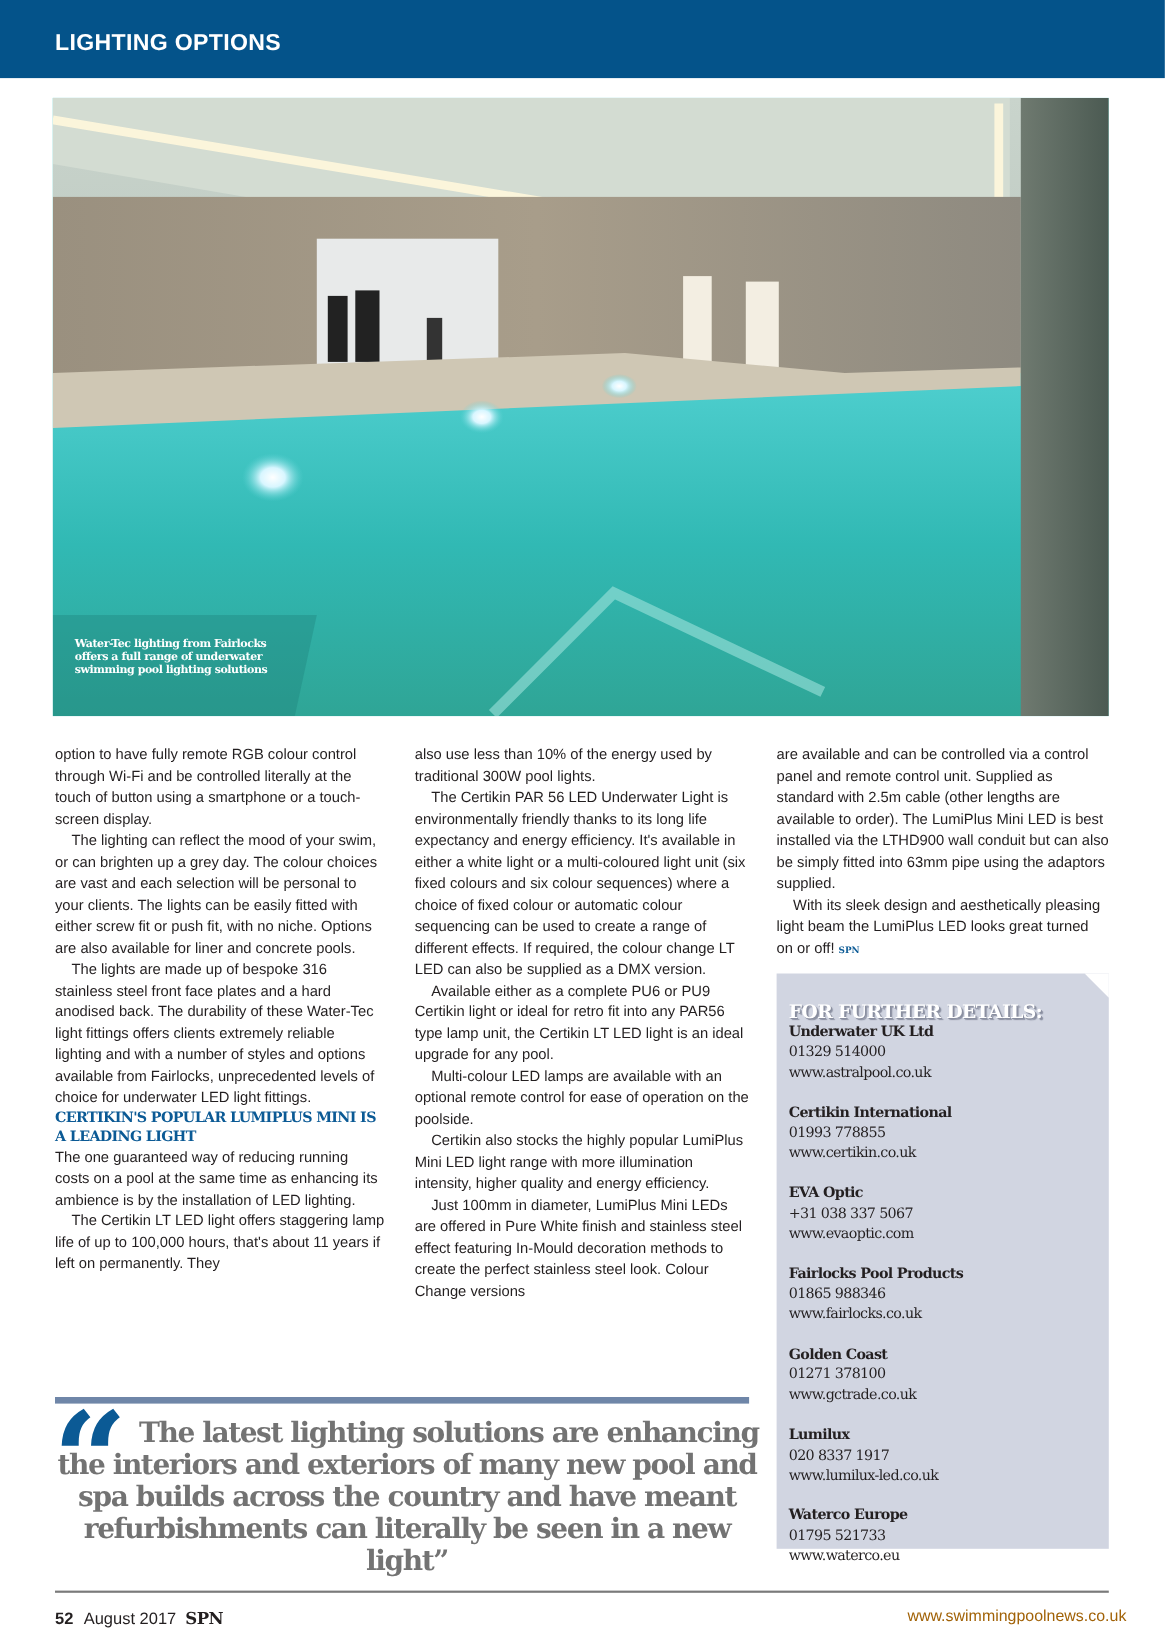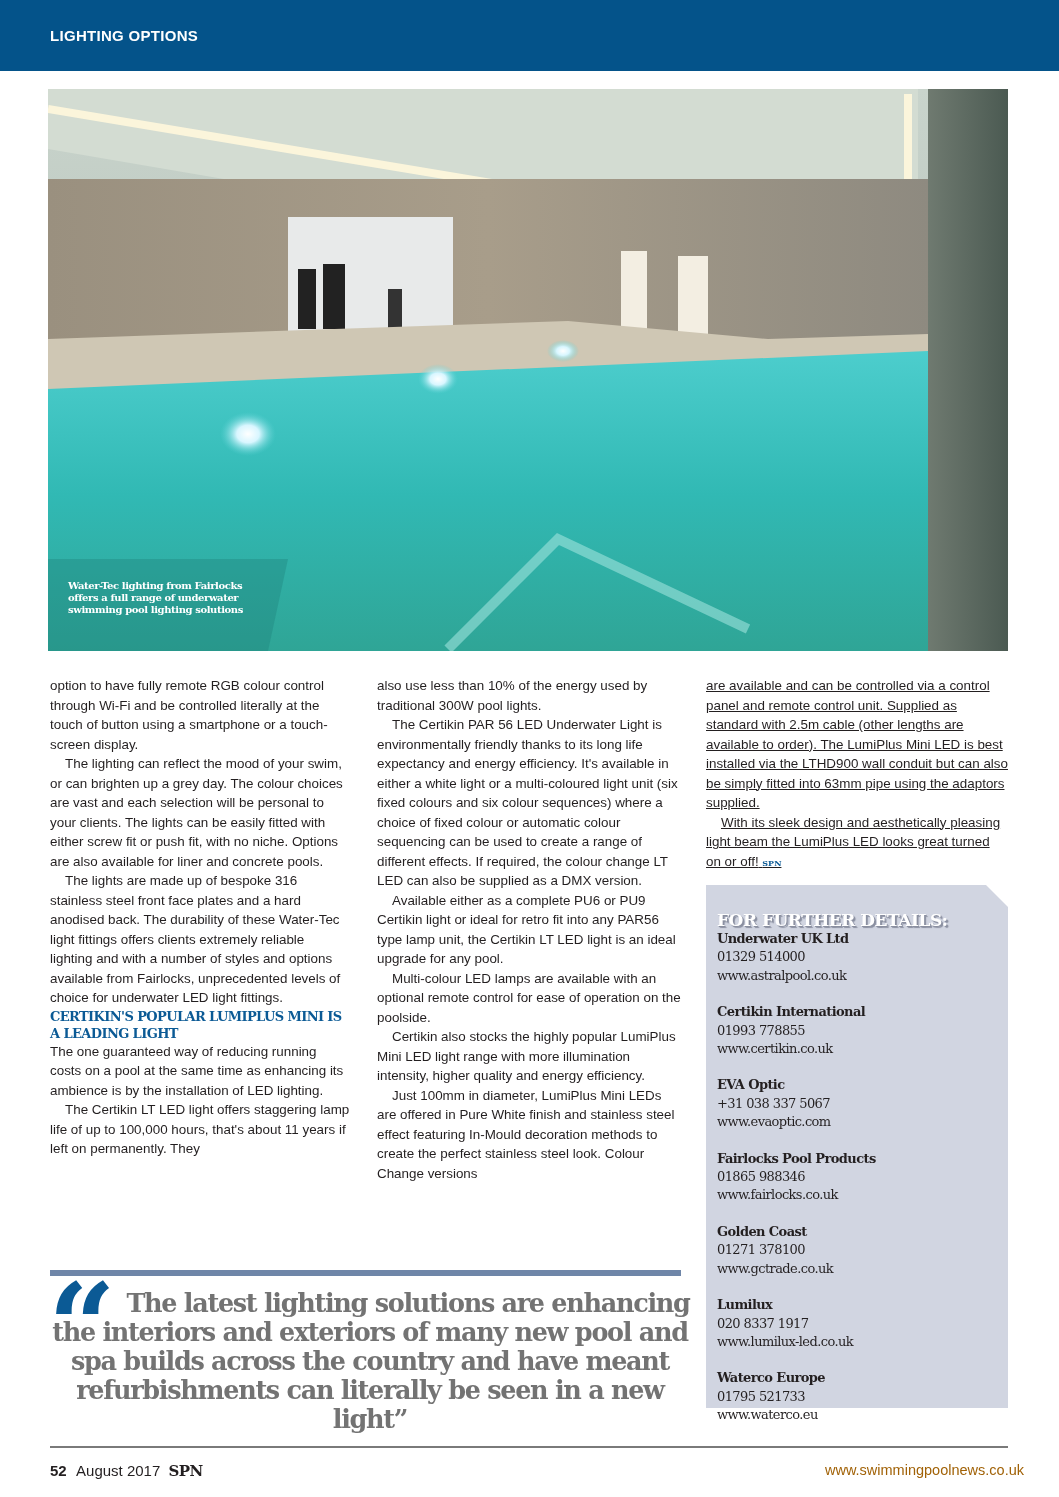--- a/index.html
+++ b/index.html
@@ -1,31 +1,31 @@
 <!DOCTYPE html>
 <html><head>
 <meta charset="utf-8">
 <style>
   * { box-sizing: border-box; margin: 0; padding: 0; }
   html, body { width: 1059px; height: 1497px; background: #ffffff; overflow: hidden; }
   body { position: relative; font-family: "Liberation Sans", sans-serif; color: #231f20; }
 
   .header-bar { position: absolute; left: 0; top: 0; width: 1059px; height: 71px; background: #04538a; }
-  .header-title { position: absolute; left: 50px; top: 27px; font-family: "Liberation Sans", sans-serif; font-size: 15px; font-weight: bold; color: #ffffff; letter-spacing: 0.3px; }
+  .header-title { position: absolute; left: 50px; top: 27px; font-family: "Liberation Sans", sans-serif; font-size: 21px; font-weight: bold; color: #ffffff; letter-spacing: 0.3px; }
 
   .hero { position: absolute; left: 48px; top: 89px; width: 960px; height: 562px; overflow: hidden; background: #3fbcb6; padding-left: 20px; }
   .hero svg { position: absolute; left: 0; top: 0; width: 100%; height: 100%; }
   .caption { position: absolute; left: 20px; top: 491px; width: 190px; font-family: "DejaVu Serif", serif; font-weight: bold; font-size: 10px; line-height: 12px; color: #ffffff; letter-spacing: -0.4px; }
 
   .col { position: absolute; top: 676px; font-size: 13.4px; line-height: 19.5px; color: #231f20; }
   .col p { margin: 0; }
   .col p.indent { text-indent: 15px; }
   .col1 { left: 50px; width: 300px; }
   .col2 { left: 377px; width: 305px; }
-  .col3 { left: 706px; width: 302px; text-decoration: underline; }
+  .col3 { left: 706px; width: 302px; }
 
   .subhead { font-family: "DejaVu Serif", serif; font-weight: bold; font-size: 13px; line-height: 17px; color: #0b5a95; letter-spacing: -0.6px; text-transform: uppercase; }
 
   .spn-mark { font-family: "DejaVu Serif", serif; font-weight: bold; font-size: 8px; color: #0b5a95; }
 
   .details-box { position: absolute; left: 706px; top: 885px; width: 302px; height: 523px; background: #d1d5e1; }
   .details-box::after { content: ""; position: absolute; right: 0; top: 0; width: 0; height: 0; border-top: 22px solid #ffffff; border-left: 22px solid transparent; }
   .details-title { position: absolute; left: 11px; top: 12px; font-family: "DejaVu Serif", serif; font-weight: bold; font-size: 17px; color: #ffffff; letter-spacing: -0.5px; text-shadow: 1px 1px 0 #8a8fa0, 2px 2px 1px #8a8fa0; margin-top: 13px; }
   .contacts { position: absolute; left: 11px; top: 45px; width: 280px; }
   .contact { margin-bottom: 18px; font-family: "DejaVu Serif", serif; font-size: 13px; line-height: 18.4px; color: #231f20; letter-spacing: -0.6px; }

